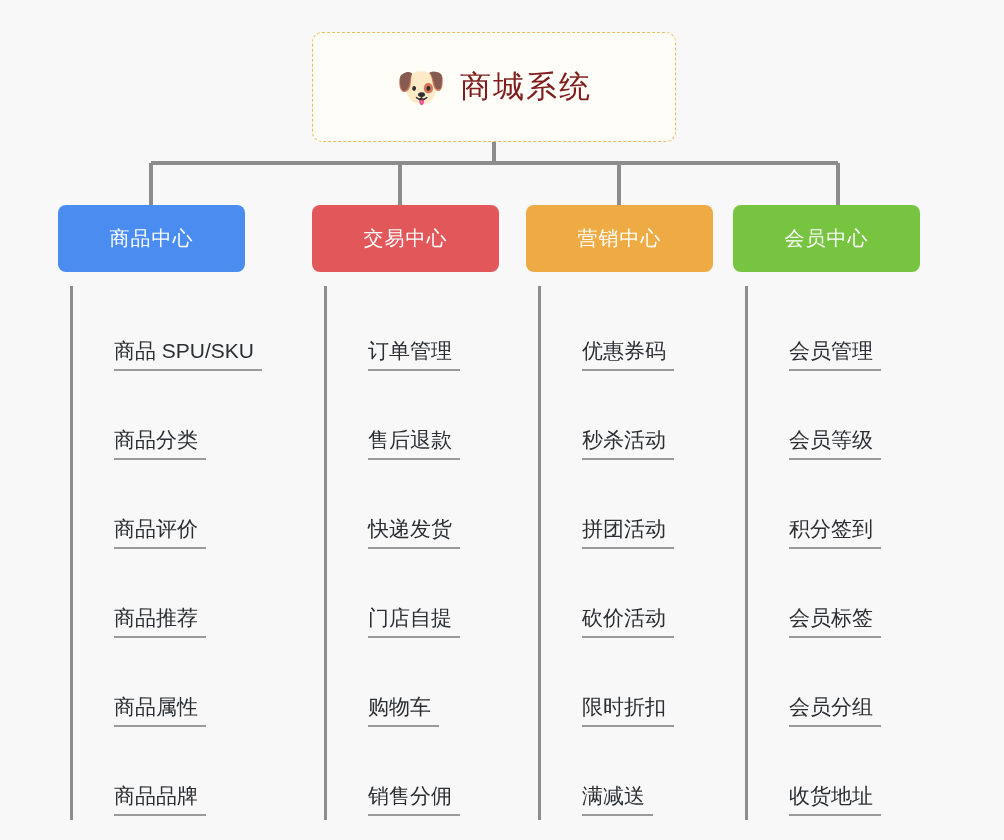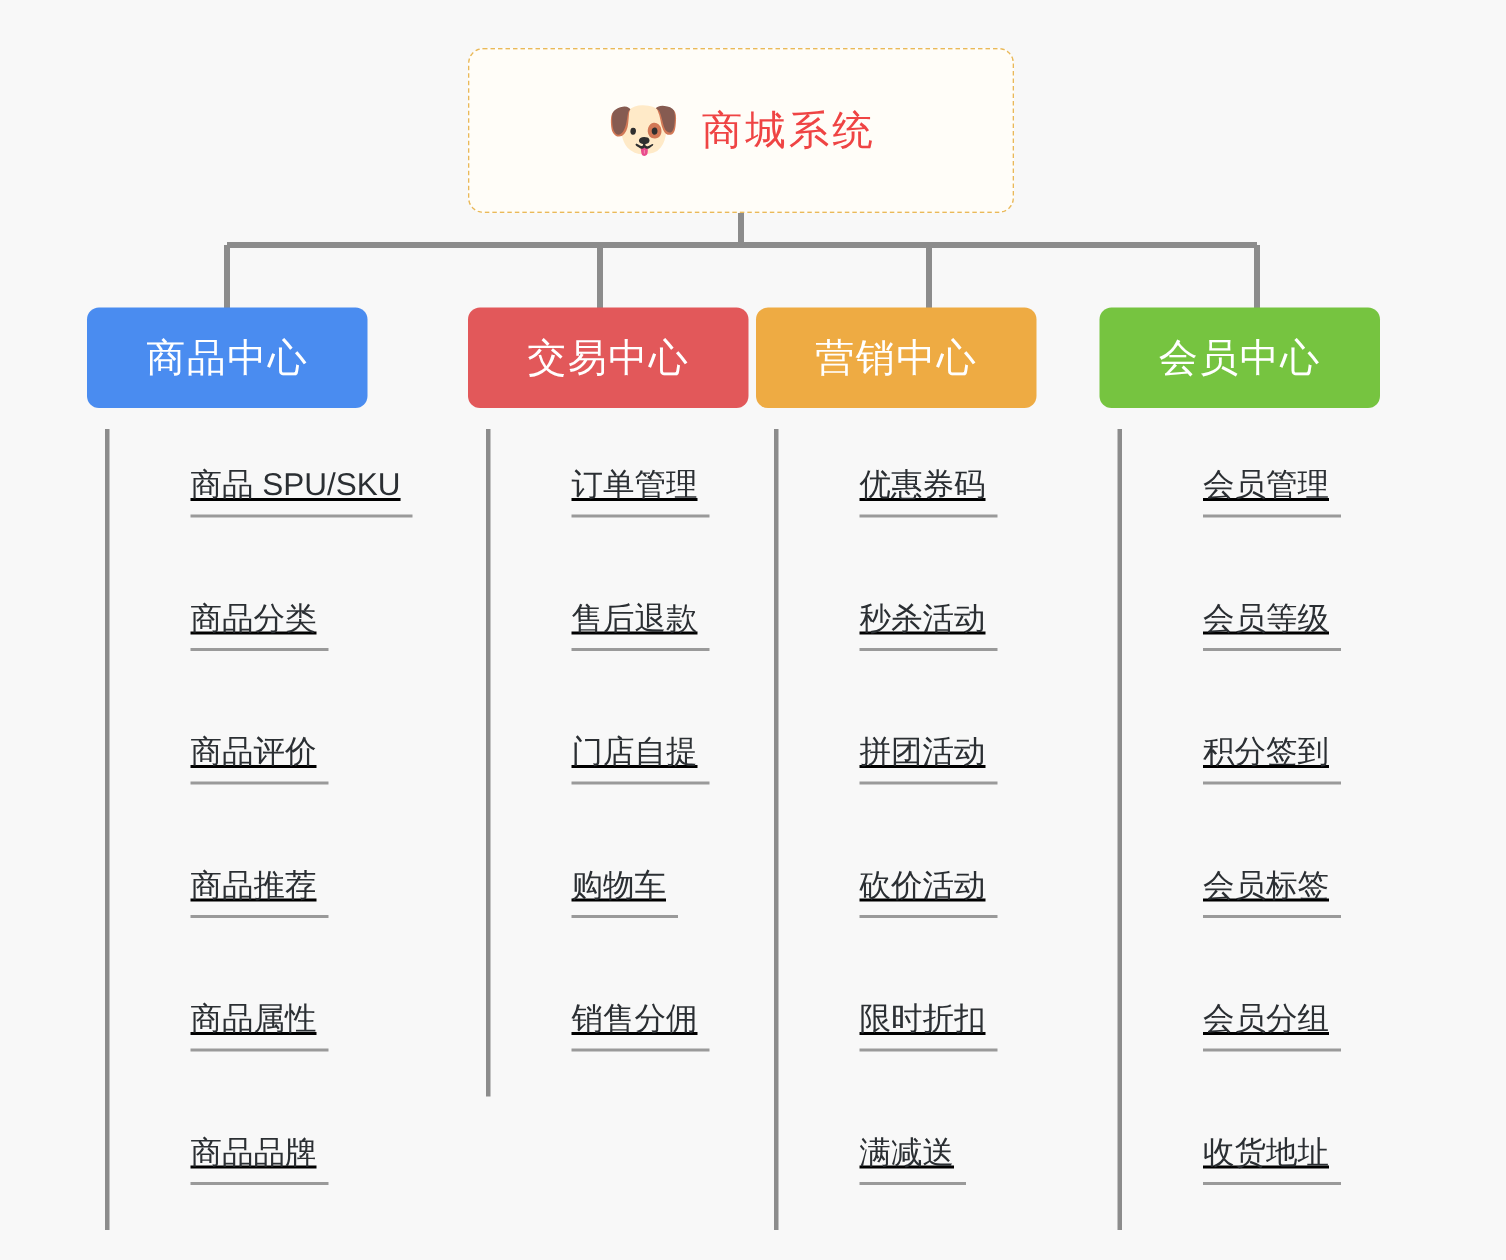--- a/index.html
+++ b/index.html
@@ -35,22 +35,22 @@
     align-items: center;
     justify-content: center;
     gap: 14px;
   }
   .root-emoji {
     font-size: 40px;
     line-height: 1;
     display: block;
   }
   .root-title {
-    font-size: 27px;
-    color: #ef4444;
+    font-size: 31px;
+    color: #7f1d1d;
     letter-spacing: 2px;
     white-space: nowrap;
   }
 
   
   #connectors {
     position: absolute;
     left: 0;
     top: 0;
     width: 1004px;
@@ -59,54 +59,53 @@
   }
 
   
   .branch {
     position: absolute;
     top: 205px;
     width: 187px;
   }
   .branch-0 { left: 58px; }
   .branch-1 { left: 312px; }
-  .branch-2 { left: 504px; }
+  .branch-2 { left: 526px; }
   .branch-3 { left: 733px; }
 
   .branch-header {
     box-sizing: border-box;
     width: 100%;
     height: 67px;
     border-radius: 8px;
     display: flex;
     align-items: center;
     justify-content: center;
     color: #ffffff;
-    font-size: 26px;
+    font-size: 20px;
     letter-spacing: 1px;
     white-space: nowrap;
   }
 
   .branch-items {
     position: relative;
     margin-top: 14px;
     margin-left: 12px;
     border-left: 3px solid #8c8c8c;
     padding-left: 0;
   }
 
   .leaf {
     position: relative;
     height: 89px;
     box-sizing: border-box;
     display: flex;
-    align-items: center;
-    padding-left: 54px;
+    align-items: flex-end;
+    padding-left: 41px;
     padding-bottom: 4px;
-    text-decoration: underline;
   }
   .leaf-label {
     font-size: 21px;
     color: #2b2f33;
     white-space: nowrap;
     border-bottom: 2px solid #9a9a9a;
     padding-bottom: 7px;
     padding-right: 8px;
     line-height: 1.1;
   }
@@ -166,20 +165,23 @@
       <span>交易中心</span>
     </div>
     <div class="branch-items">
       <div class="leaf">
         <span class="leaf-label">订单管理</span>
       </div>
       <div class="leaf">
         <span class="leaf-label">售后退款</span>
       </div>
       <div class="leaf">
+        <span class="leaf-label">快递发货</span>
+      </div>
+      <div class="leaf">
         <span class="leaf-label">门店自提</span>
       </div>
       <div class="leaf">
         <span class="leaf-label">购物车</span>
       </div>
       <div class="leaf">
         <span class="leaf-label">销售分佣</span>
       </div>
     </div>
   </div>

